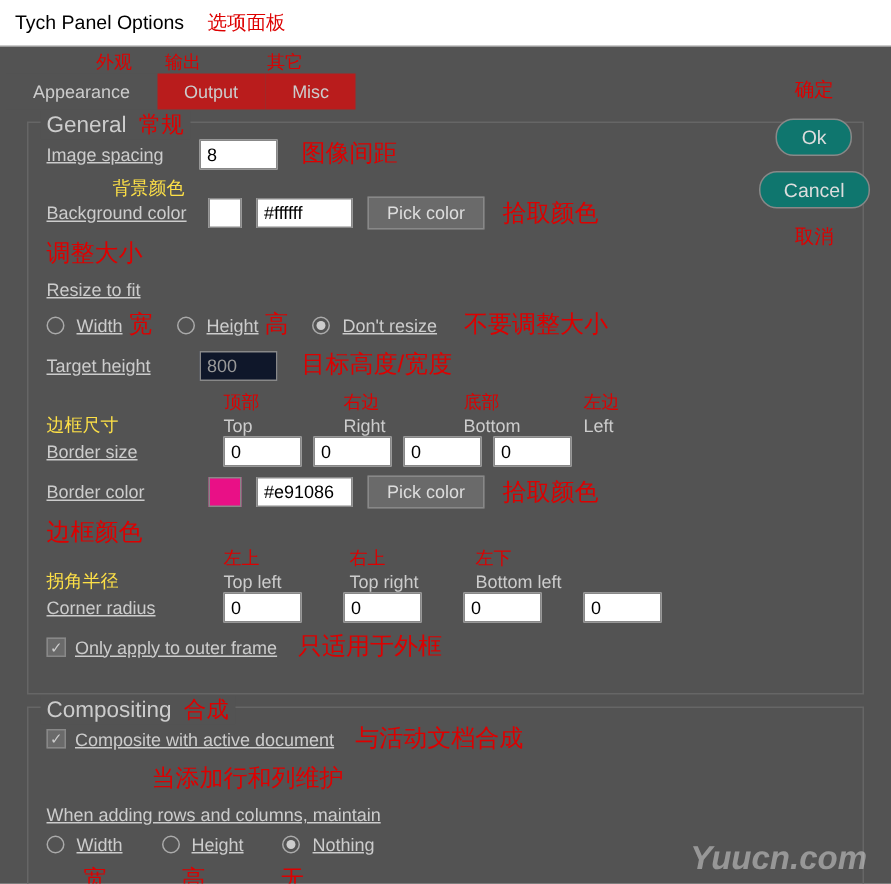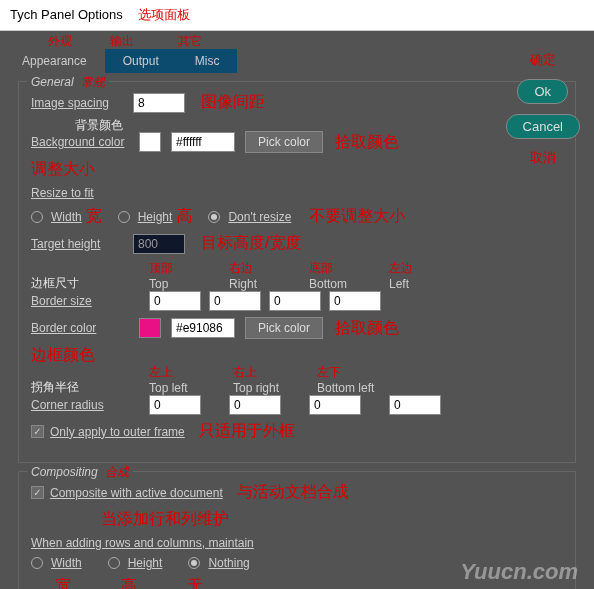--- a/index.html
+++ b/index.html
@@ -1,58 +1,58 @@
 <!DOCTYPE html>
 <html><head>
 <meta charset="utf-8">
 <style>
 * { box-sizing: border-box; margin: 0; padding: 0; font-family: Arial, sans-serif; }
 body { background: #fff; width: 594px; height: 589px; overflow: hidden; position: relative; }
 .titlebar { background: #fff; padding: 6px 10px; border-bottom: 1px solid #ccc; font-size: 13px; }
 .titlebar .red { color: #d00; margin-left: 12px; }
 .main-area { background: #535353; height: 562px; position: relative; padding: 4px; }
 .tabs { display: flex; margin-top: 14px; }
-.tab { padding: 5px 18px; color: #ccc; font-size: 12px; cursor: pointer; background: #0c4a6e; }
+.tab { padding: 5px 18px; color: #ccc; font-size: 12px; cursor: pointer; background: #b91c1c; }
 .tab.active { background: #535353; }
 .tab-cn { position: absolute; top: 2px; color: #d00; font-size: 12px; }
 .content { padding: 8px 14px 8px 14px; }
 .fieldset { border: 1px solid #666; padding: 10px 12px 14px 12px; margin-bottom: 8px; position: relative; }
-.legend { position: absolute; top: -8px; left: 8px; background: #535353; padding: 0 4px; color: #ccc; font-size: 12px; font-style: italic; }
+.legend { position: absolute; top: -8px; left: 8px; background: #535353; padding: 0 4px; color: #ccc; font-size: 15px; }
 .legend .red { color: #d00; margin-left: 4px; }
 .row { display: flex; align-items: center; margin-bottom: 6px; position: relative; }
 .lbl { color: #ccc; font-size: 12px; text-decoration: underline; }
 .input { background: #fff; border: 1px solid #888; padding: 2px 4px; font-size: 12px; width: 52px; height: 20px; }
 .input.dis { background: #0f172a; color: #999; }
 .swatch { width: 22px; height: 20px; border: 1px solid #888; display: inline-block; }
 .btn { background: #6a6a6a; border: 1px solid #888; color: #ddd; padding: 3px 12px; font-size: 12px; cursor: pointer; }
 .red { color: #d00; }
 .radio { width: 12px; height: 12px; border: 1px solid #aaa; border-radius: 50%; display: inline-flex; align-items: center; justify-content: center; margin-right: 4px; }
 .radio.checked::after { content: ''; width: 6px; height: 6px; background: #ccc; border-radius: 50%; }
 .chk { width: 13px; height: 13px; background: #6a6a6a; border: 1px solid #888; display: inline-flex; align-items: center; justify-content: center; margin-right: 6px; color: #ccc; font-size: 10px; }
 .col-hdrs { display: flex; margin-left: 118px; gap: 24px; }
 .col-hdr { width: 56px; text-align: left; }
 .col-hdr .red { font-size: 12px; display: block; }
 .col-hdr .en { color: #ccc; font-size: 12px; display: block; }
 .inputs4 { display: flex; margin-left: 10px; gap: 8px; }
 .rightbar { position: absolute; right: 14px; top: 20px; display: flex; flex-direction: column; gap: 10px; align-items: center; }
 .rightbar .red { font-size: 13px; }
 .pill { background: #0f766e; border: 1px solid #888; border-radius: 12px; padding: 4px 16px; color: #ddd; font-size: 13px; cursor: pointer; }
 .watermark { position: absolute; right: 16px; bottom: 8px; color: rgba(255,255,255,0.4); font-size: 22px; font-style: italic; font-weight: bold; }
-.cn-over { position: absolute; color: #e5e5e5; font-size: 12px; }
+.cn-over { position: absolute; color: #fde047; font-size: 12px; }
 </style>
 </head>
 <body>
 
 <div class="titlebar">
   <span>Tych Panel Options</span>
   <span class="red">选项面板</span>
 </div>
 
 <div class="main-area">
-  <span class="tab-cn" style="left:48px">外观</span>
+  <span class="tab-cn" style="left:64px">外观</span>
   <span class="tab-cn" style="left:110px">输出</span>
   <span class="tab-cn" style="left:178px">其它</span>
   <div class="tabs">
     <div class="tab active">Appearance</div>
     <div class="tab">Output</div>
     <div class="tab">Misc</div>
   </div>
 
   <div class="content">
     <div class="fieldset">

